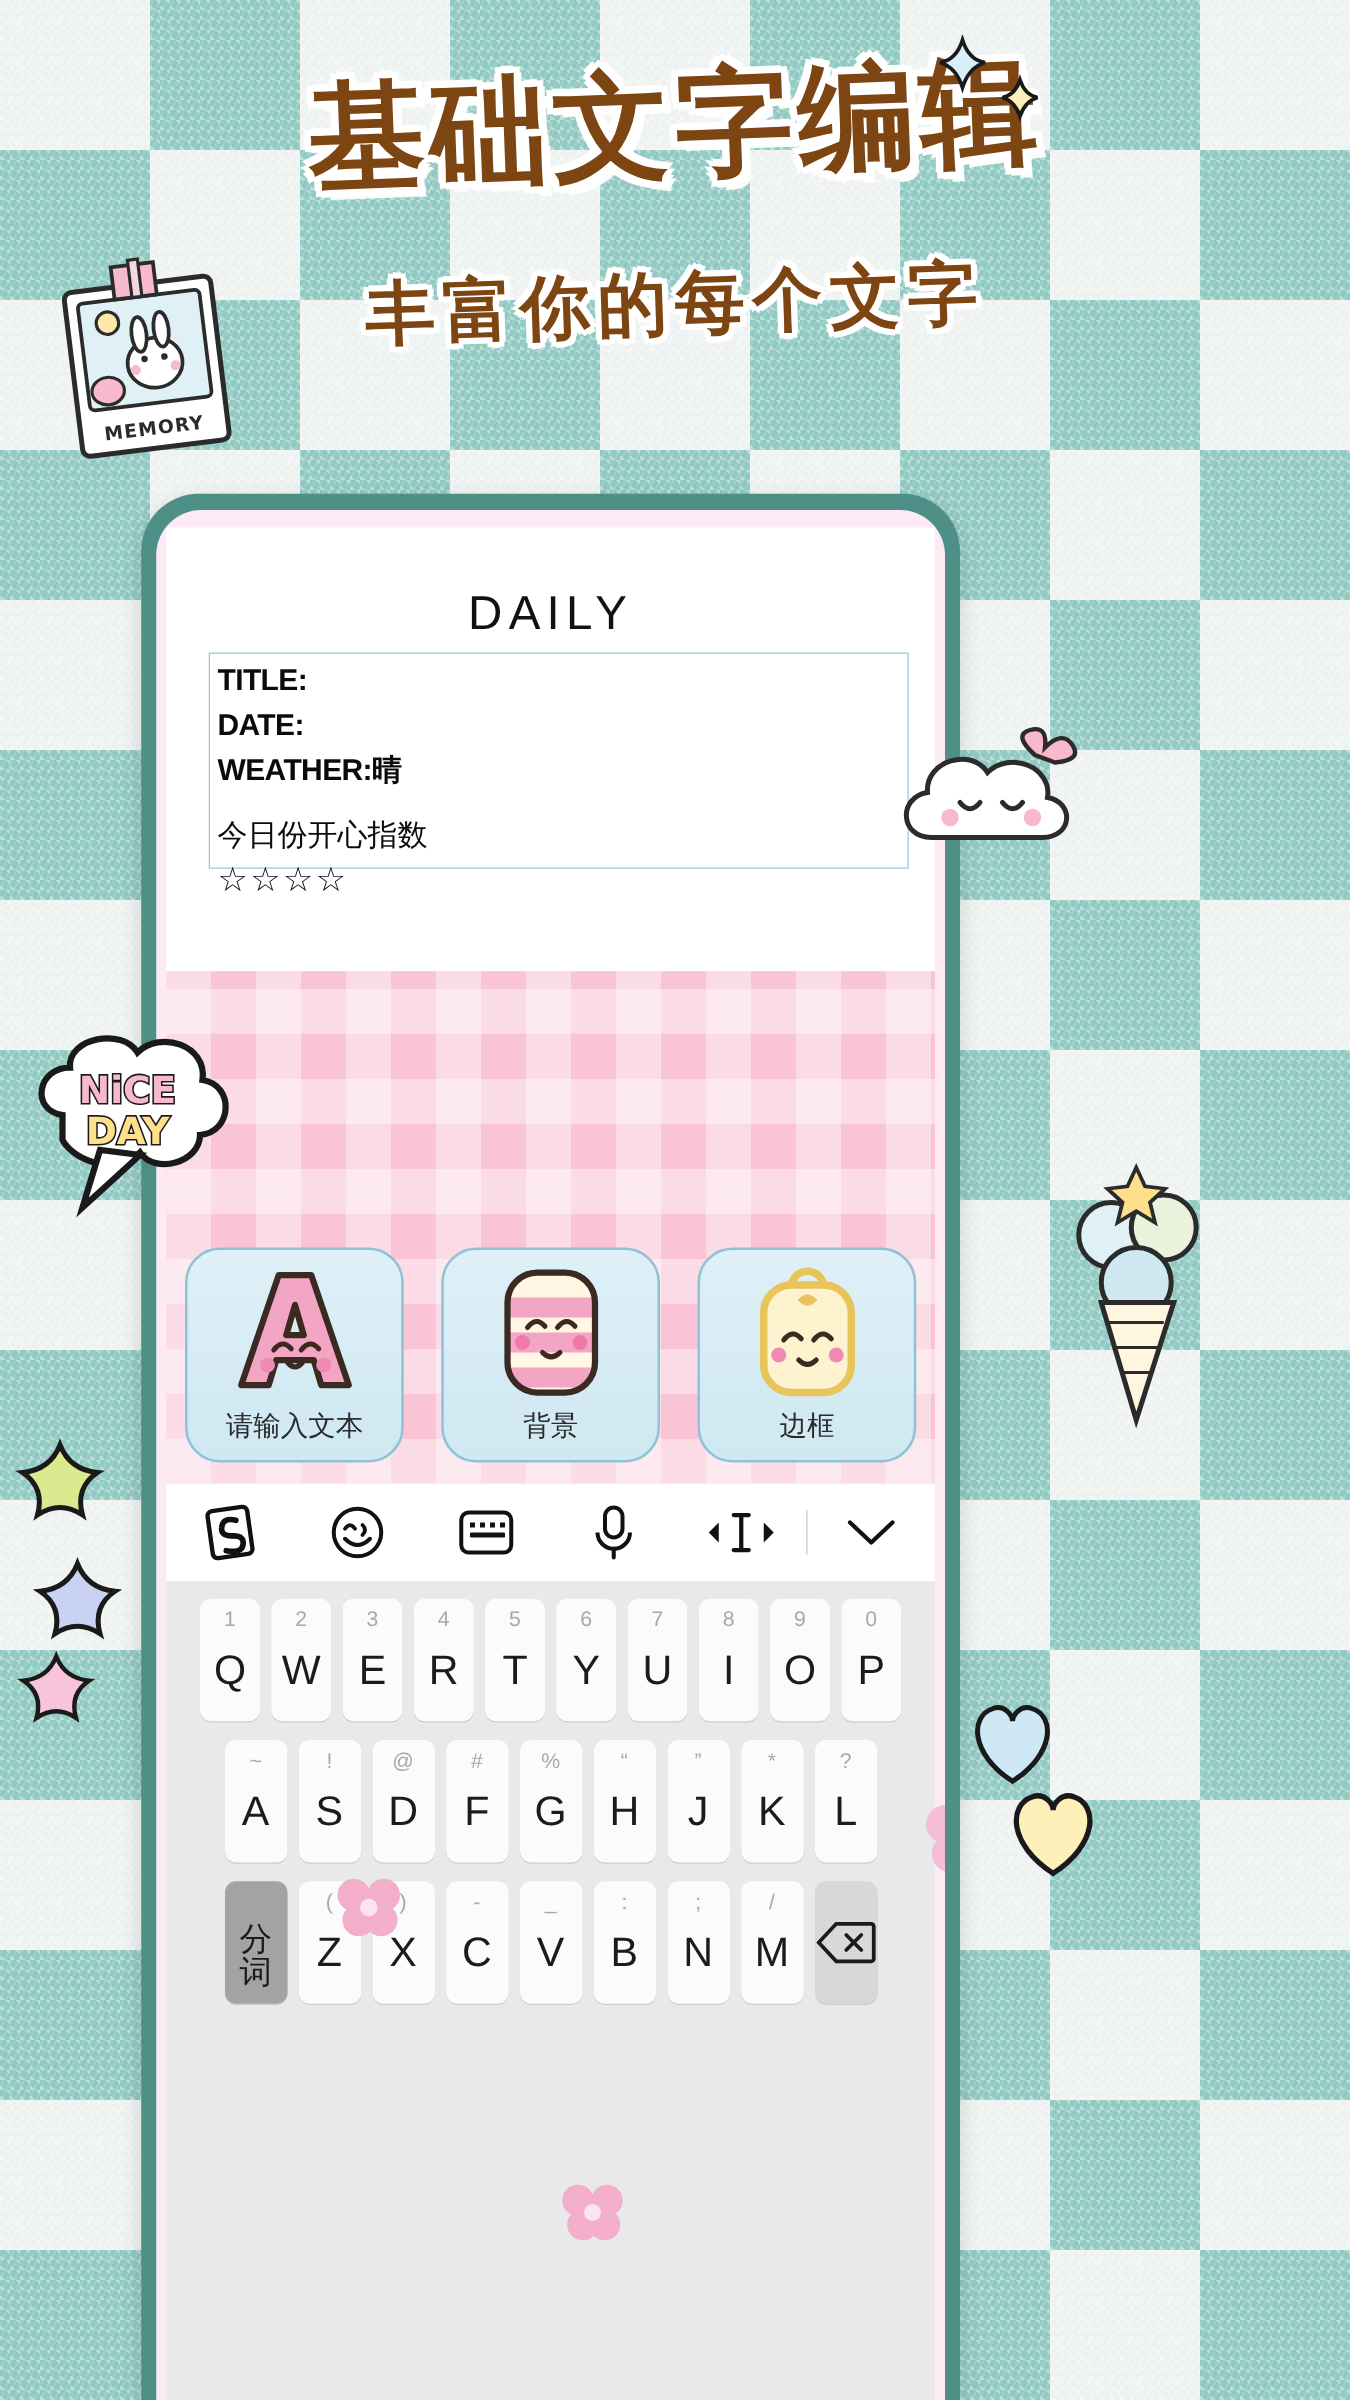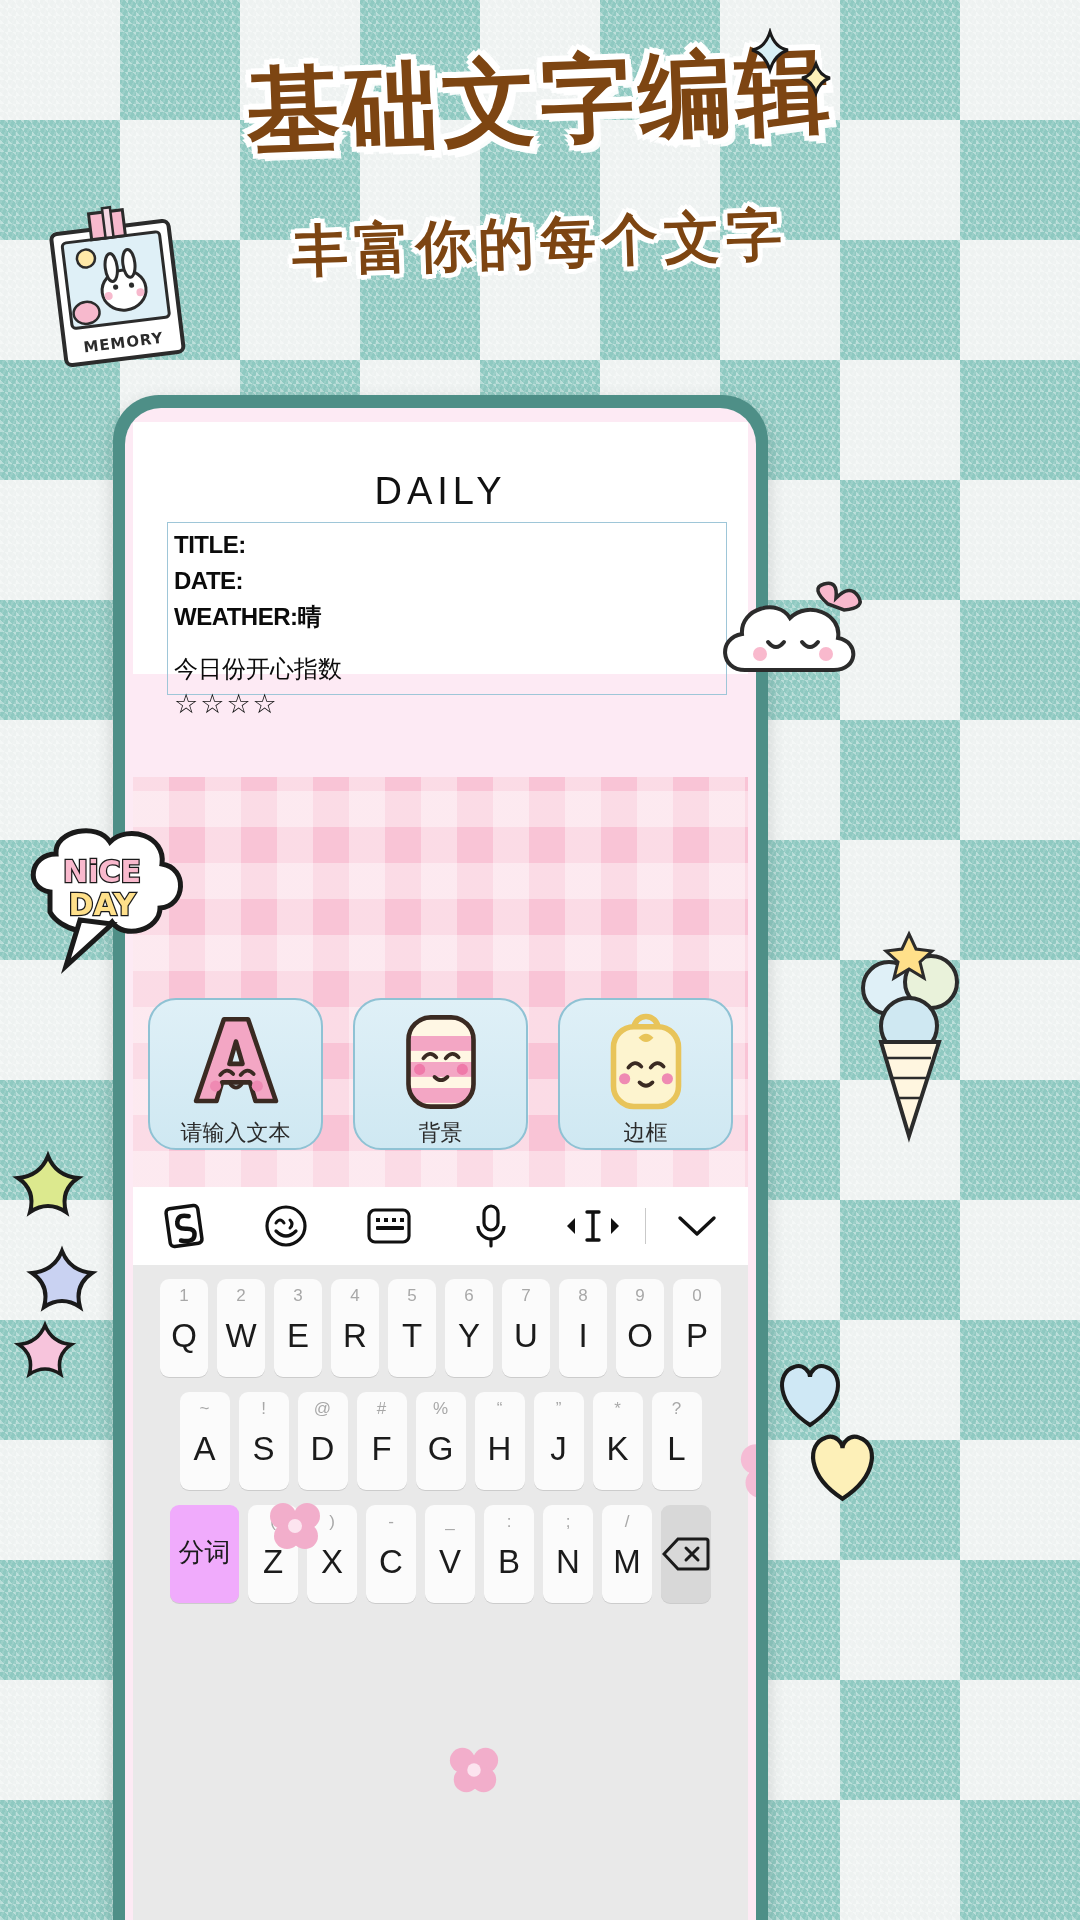--- a/index.html
+++ b/index.html
@@ -62,21 +62,21 @@
   }
   #screen{
     position:absolute;left:12px;top:13px;width:631px;height:1512px;
     background:#fdeaf4;
     border-radius:36px 36px 0 0;
     overflow:hidden;
   }
 
   
   #paper{
-    position:absolute;left:8px;top:14px;width:615px;height:252px;
+    position:absolute;left:8px;top:14px;width:615px;height:355px;
     background:#ffffff;
   }
   #daily-title{
     position:absolute;left:0;right:0;top:48px;text-align:center;
     font-family:"Liberation Sans","DejaVu Sans",sans-serif;
     font-size:38px;letter-spacing:5px;color:#111;font-weight:300;
   }
   #textbox{
     position:absolute;left:34px;top:100px;width:560px;height:173px;
     border:1.5px solid #9ec6d8;background:transparent;
@@ -112,21 +112,21 @@
       repeating-linear-gradient(0deg, rgba(255,255,255,.40) 0 36px, rgba(255,255,255,0) 36px 72px),
       repeating-linear-gradient(90deg, rgba(255,255,255,.40) 0 36px, rgba(255,255,255,0) 36px 72px);
   }
 
   
   #tools{
     position:absolute;left:8px;top:590px;width:615px;height:190px;
     display:flex;justify-content:space-around;align-items:flex-start;
   }
   .tool{
-    width:175px;height:152px;border-radius:28px;
+    width:175px;height:172px;border-radius:28px;
     background:linear-gradient(#dff0f7,#cfe8f2);
     border:2px solid #8fc2d4;
     display:flex;flex-direction:column;align-items:center;justify-content:flex-start;
     box-sizing:border-box;padding-top:10px;
   }
   .tool-label{
     font-size:22px;color:#2b2b2b;margin-top:4px;
     font-family:"DejaVu Sans","Liberation Sans",sans-serif;
   }
   .glyph{width:110px;height:112px;display:block;}
@@ -152,21 +152,21 @@
     position:absolute;top:8px;left:0;right:0;text-align:center;
     font-size:17px;color:#a8a8a8;font-family:"Liberation Sans",sans-serif;line-height:1;
   }
   .key .main{
     position:absolute;top:40px;left:0;right:0;text-align:center;
     font-size:33px;color:#1b1b1b;font-family:"Liberation Sans",sans-serif;line-height:1;
   }
   .krow.r2{padding-left:28px;padding-right:28px;}
   .krow.r2 .key{width:50px;}
   .krow.r3 .key{width:50px;}
-  .key.wide{width:86px;background:#f0abfc;padding-left:19px;}
+  .key.wide{width:86px;background:#a3a3a3;}
   .key.wide .main{top:34px;font-size:26px;font-family:"DejaVu Sans",sans-serif;}
   .key.bksp{width:86px;background:#d8d8d8;display:flex;align-items:center;justify-content:center;}
 
   
   .sticker{position:absolute;z-index:7;}
 </style>
 </head>
 <body>
 
 <div id="bg"></div>

